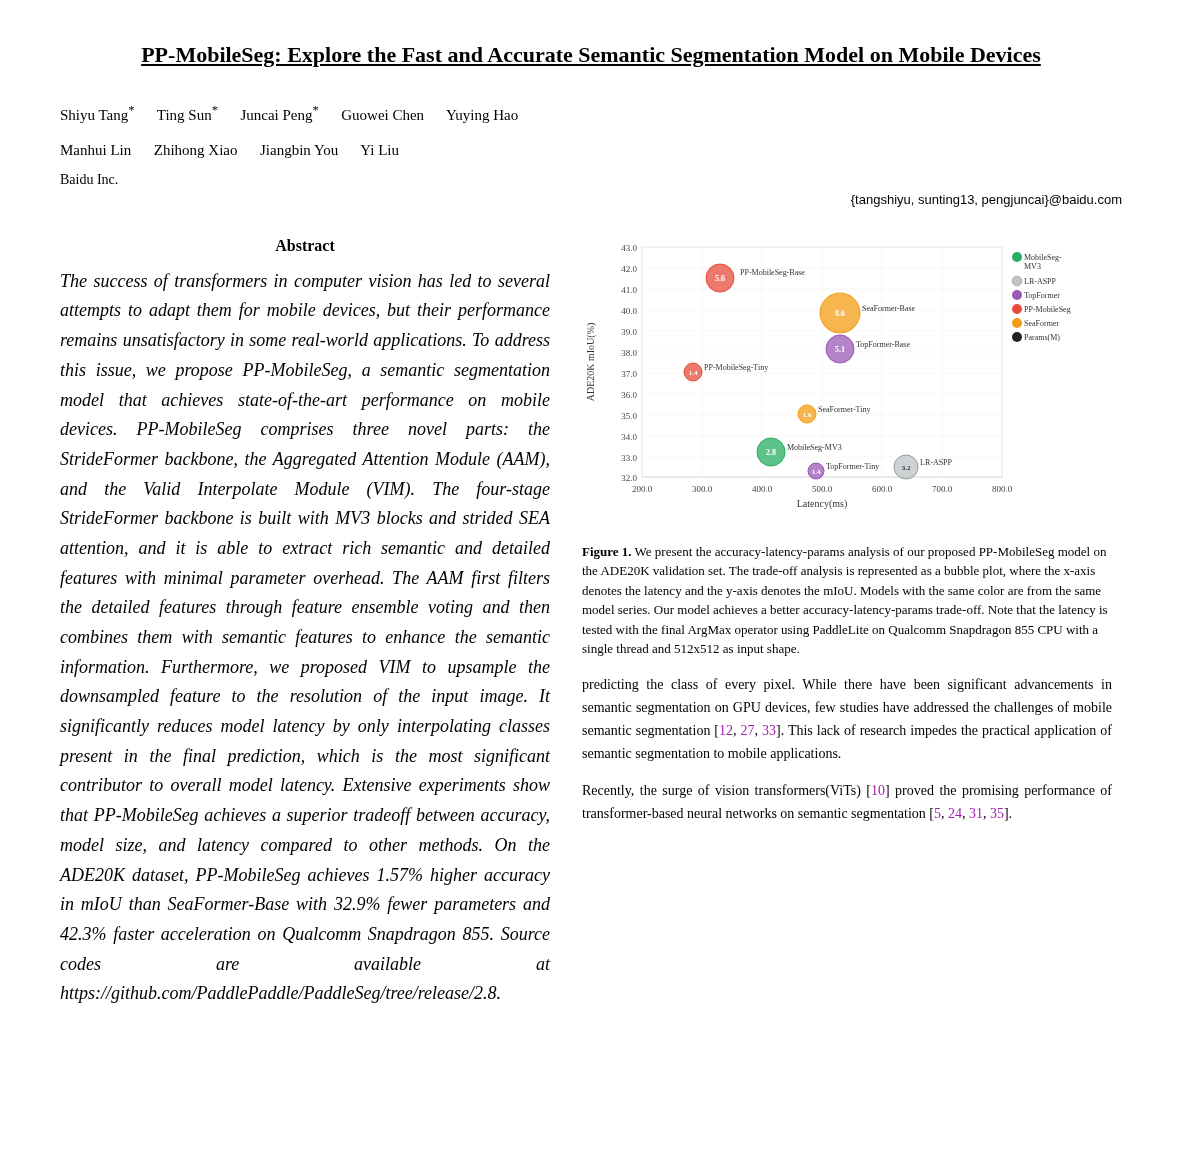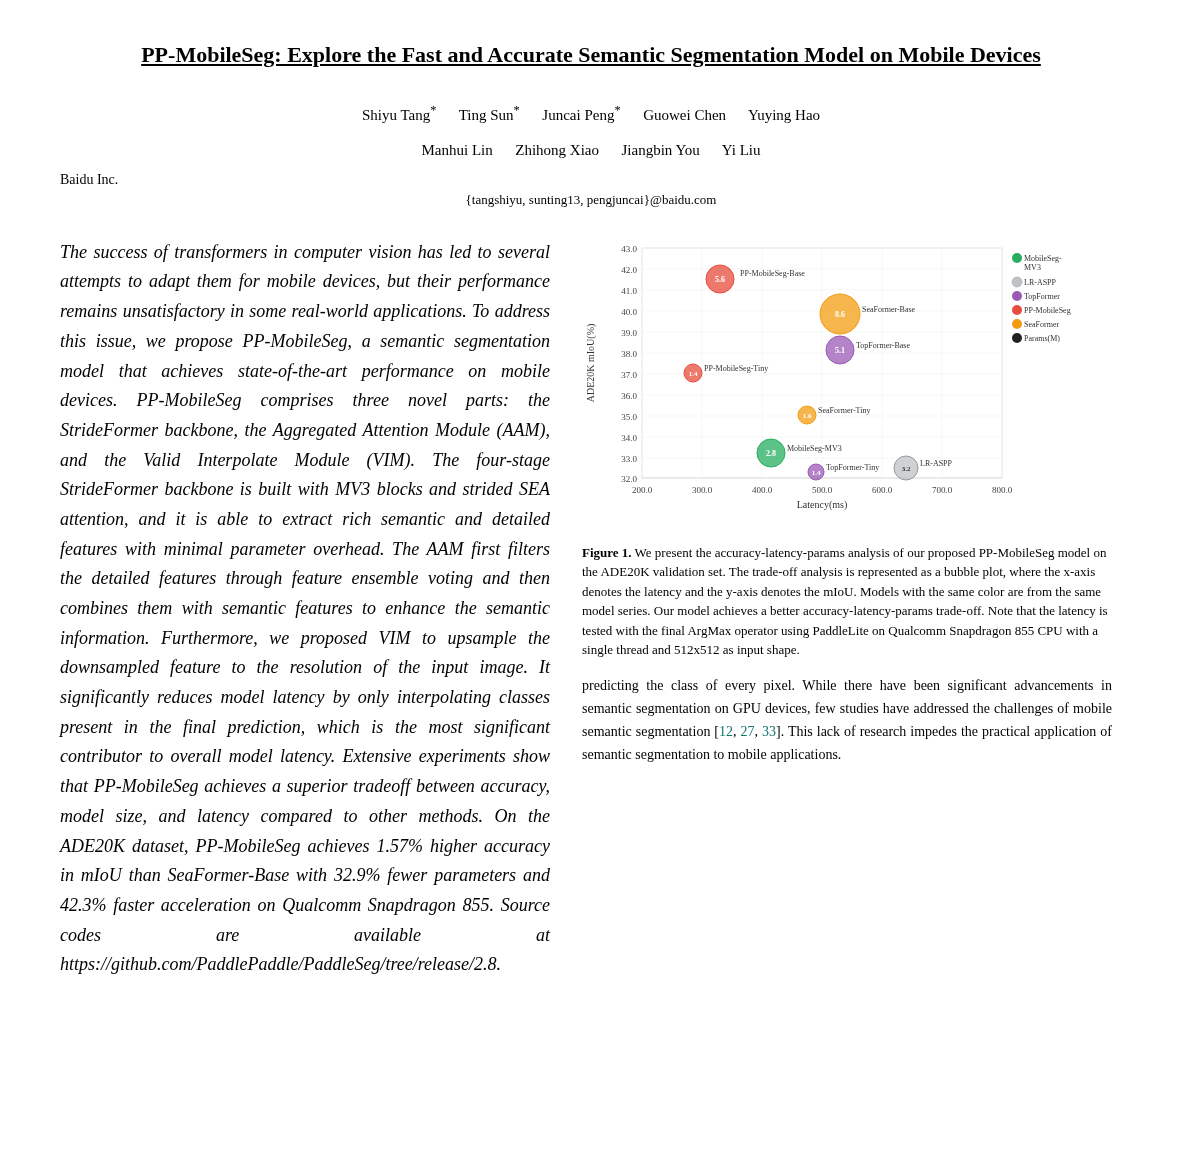--- a/index.html
+++ b/index.html
@@ -13,34 +13,34 @@
     }
     .page-title {
       text-align: center;
       font-size: 22px;
       font-weight: bold;
       line-height: 1.4;
       margin-bottom: 28px;
       text-decoration: underline;
     }
     .authors {
-      text-align: center;
+      text-align: left;
       font-size: 15px;
       line-height: 1.8;
       margin-bottom: 8px;
     }
     .affiliation {
       text-align: left;
       font-size: 14px;
       margin-bottom: 4px;
     }
     .email {
-      text-align: center;
+      text-align: right;
       font-size: 13px;
-      font-family: Liberation Serif, serif;
+      font-family: Liberation Sans, sans-serif;
       margin-bottom: 30px;
     }
     .two-col {
       display: flex;
       gap: 32px;
     }
     .col-left {
       flex: 1;
       max-width: 490px;
     }
@@ -73,21 +73,21 @@
     .figure-caption strong {
       font-weight: bold;
     }
     .body-text {
       font-size: 14px;
       line-height: 1.65;
       text-align: justify;
       margin-top: 14px;
     }
     .body-text a, .ref-link {
-      color: #0f766e;
+      color: #a21caf;
       text-decoration: none;
     }
     
     .chart-wrapper {
       position: relative;
       width: 100%;
       height: 280px;
     }
     svg.chart-svg {
       width: 100%;
@@ -111,20 +111,21 @@
   Zhihong Xiao &nbsp;&nbsp;&nbsp;&nbsp;
   Jiangbin You &nbsp;&nbsp;&nbsp;&nbsp;
   Yi Liu
 </div>
 <div class="affiliation">Baidu Inc.</div>
 <div class="email">{tangshiyu, sunting13, pengjuncai}@baidu.com</div>
 
 <div class="two-col">
 
   <div class="col-left">
+    <div class="section-title">Abstract</div>
     <div class="abstract-text">The success of transformers in computer vision has led to several attempts to adapt them for mobile devices, but their performance remains unsatisfactory in some real-world applications.  To address this issue, we propose PP-MobileSeg, a semantic segmentation model that achieves state-of-the-art performance on mobile devices.  PP-MobileSeg comprises three novel parts: the StrideFormer backbone, the Aggregated Attention Module (AAM), and the Valid Interpolate Module (VIM).  The four-stage StrideFormer backbone is built with MV3 blocks and strided SEA attention, and it is able to extract rich semantic and detailed features with minimal parameter overhead.  The AAM first filters the detailed features through feature ensemble voting and then combines them with semantic features to enhance the semantic information.  Furthermore, we proposed VIM to upsample the downsampled feature to the resolution of the input image.  It significantly reduces model latency by only interpolating classes present in the final prediction, which is the most significant contributor to overall model latency.  Extensive experiments show that PP-MobileSeg achieves a superior tradeoff between accuracy, model size, and latency compared to other methods.  On the ADE20K dataset, PP-MobileSeg achieves 1.57% higher accuracy in mIoU than SeaFormer-Base with 32.9% fewer parameters and 42.3% faster acceleration on Qualcomm Snapdragon 855.  Source codes are available at https://github.com/PaddlePaddle/PaddleSeg/tree/release/2.8.</div>
   </div>
 
   <div class="col-right">
 
     <div class="figure-container">
       <div class="chart-wrapper">
         <svg class="chart-svg" viewBox="0 0 530 280">
 
           <rect x="60" y="10" width="360" height="230" fill="#fff" stroke="#ccc" stroke-width="0.5"></rect>
@@ -222,14 +223,17 @@
         </svg>
       </div>
       <div class="figure-caption">
         <strong>Figure 1.</strong>  We present the accuracy-latency-params analysis of our proposed PP-MobileSeg model on the ADE20K validation set. The trade-off analysis is represented as a bubble plot, where the x-axis denotes the latency and the y-axis denotes the mIoU. Models with the same color are from the same model series.  Our model achieves a better accuracy-latency-params trade-off.  Note that the latency is tested with the final ArgMax operator using PaddleLite on Qualcomm Snapdragon 855 CPU with a single thread and 512x512 as input shape.
       </div>
     </div>
 
     <div class="body-text">
       predicting the class of every pixel.  While there have been significant advancements in semantic segmentation on GPU devices, few studies have addressed the challenges of mobile semantic segmentation [<span class="ref-link">12</span>, <span class="ref-link">27</span>, <span class="ref-link">33</span>].  This lack of research impedes the practical application of semantic segmentation to mobile applications.
     </div>
+    <div class="body-text">
+      Recently, the surge of vision transformers(ViTs) [<span class="ref-link">10</span>] proved the promising performance of transformer-based neural networks on semantic segmentation [<span class="ref-link">5</span>, <span class="ref-link">24</span>, <span class="ref-link">31</span>, <span class="ref-link">35</span>].
+    </div>
   </div>
 </div>
 
 </body></html>

